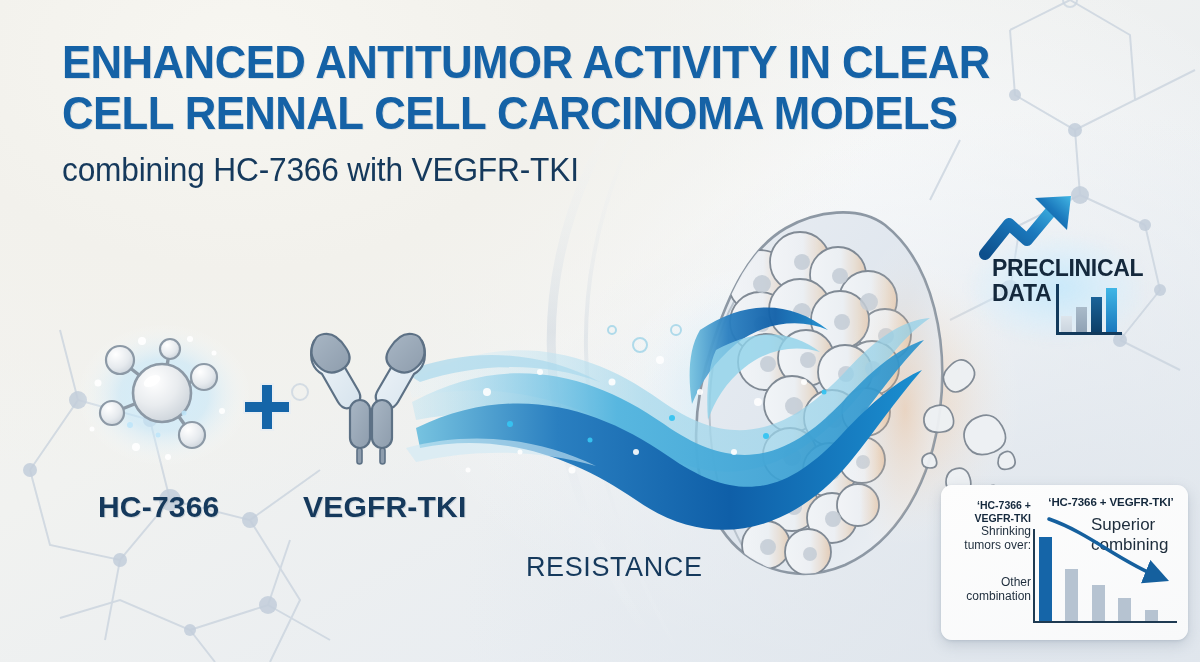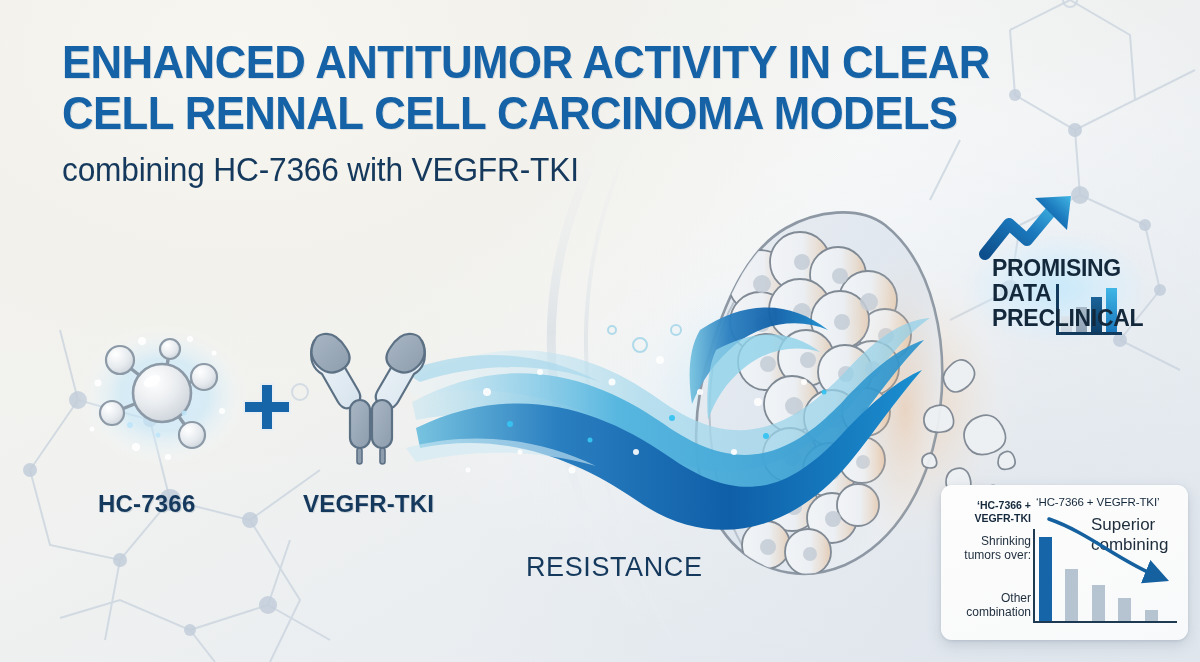--- a/index.html
+++ b/index.html
@@ -37,21 +37,21 @@
     margin-top:13px;font-size:33px;line-height:38px;color:#15395c;
     letter-spacing:-0.2px;font-weight:normal;white-space:nowrap;
     transform:scaleX(0.96);transform-origin:left center;
   }
 
   
   .mol-wrap{position:absolute;left:72px;top:325px;width:190px;height:160px;}
   .ab-wrap{position:absolute;left:300px;top:322px;width:150px;height:160px;}
   .plus-sign{position:absolute;left:238px;top:378px;width:58px;height:58px;}
   .icon-label{
-    position:absolute;font-size:24px;font-weight:bold;color:#15395c;
+    position:absolute;font-size:30px;font-weight:bold;color:#15395c;
     letter-spacing:.2px;white-space:nowrap;
     text-shadow:1px 1px 0 rgba(150,165,180,.35);
   }
   #label-hc{left:98px;top:490px;}
   #label-tki{left:303px;top:490px;}
 
   .resistance{
     position:absolute;left:526px;top:552px;
     font-size:27px;color:#15395c;letter-spacing:.6px;
     white-space:nowrap;
@@ -74,25 +74,25 @@
   .chart-card{
     position:absolute;left:941px;top:485px;width:247px;height:155px;
     background:linear-gradient(160deg,#fdfdfd 0%,#f8f9fa 100%);
     border-radius:11px;
     box-shadow:0 5px 14px rgba(90,110,130,.22), 0 1px 3px rgba(90,110,130,.18);
   }
   .cc-left{
     position:absolute;left:8px;top:14px;width:82px;text-align:right;
   }
   .cc-title{font-size:10.5px;font-weight:bold;color:#14283c;line-height:12.5px;}
-  .cc-sub{font-size:12px;color:#1e2d3c;line-height:14px;margin-top:10px;}
-  .cc-sub2{font-size:12px;color:#1e2d3c;line-height:14px;margin-top:29px;}
+  .cc-sub{font-size:12px;color:#1e2d3c;line-height:14px;}
+  .cc-sub2{font-size:12px;color:#1e2d3c;line-height:14px;margin-top:23px;}
   .cc-head{
-    position:absolute;left:95px;top:11px;width:150px;
-    font-size:11.5px;font-weight:normal;color:#14283c;letter-spacing:-0.1px;
+    position:absolute;left:95px;top:11px;width:150px;text-align:center;
+    font-size:11.5px;font-weight:bold;color:#14283c;letter-spacing:-0.1px;
   }
   .cc-sup{
     position:absolute;left:150px;top:30px;width:92px;
     font-size:17px;line-height:20px;color:#1e2d3c;
   }
   .cc-plot{position:absolute;left:92px;top:28px;width:145px;height:110px;}
   .bar{position:absolute;bottom:0;}
   .axis-v{position:absolute;left:0;bottom:0;width:2px;height:94px;background:#1e3a52;}
   .axis-h{position:absolute;left:0;bottom:0;height:2px;width:144px;background:#1e3a52;}
 </style>
@@ -465,23 +465,22 @@
       <g transform="translate(84,92)">
         <rect x="2" y="28" width="11" height="16" fill="url(#bb1)"></rect>
         <rect x="17" y="19" width="11" height="25" fill="url(#bb2)"></rect>
         <rect x="32" y="9" width="11" height="35" fill="url(#bb3)"></rect>
         <rect x="47" y="0" width="11" height="44" fill="url(#bb4)"></rect>
         <rect x="-3" y="-4" width="3" height="50" fill="#123a5c"></rect>
         <rect x="-3" y="44" width="66" height="3" fill="#123a5c"></rect>
       </g>
     </svg>
     <div class="badge-text">
-      <div>PROMISING</div>
+      <div>PRECLINICAL</div>
       <div>DATA</div>
-      <div>PRECLINICAL</div>
     </div>
   </div>
 
   <div class="chart-card">
 
     <div class="cc-left">
       <div class="cc-title">
         <div>‘HC-7366 +</div>
         <div>VEGFR-TKI</div>
       </div>

